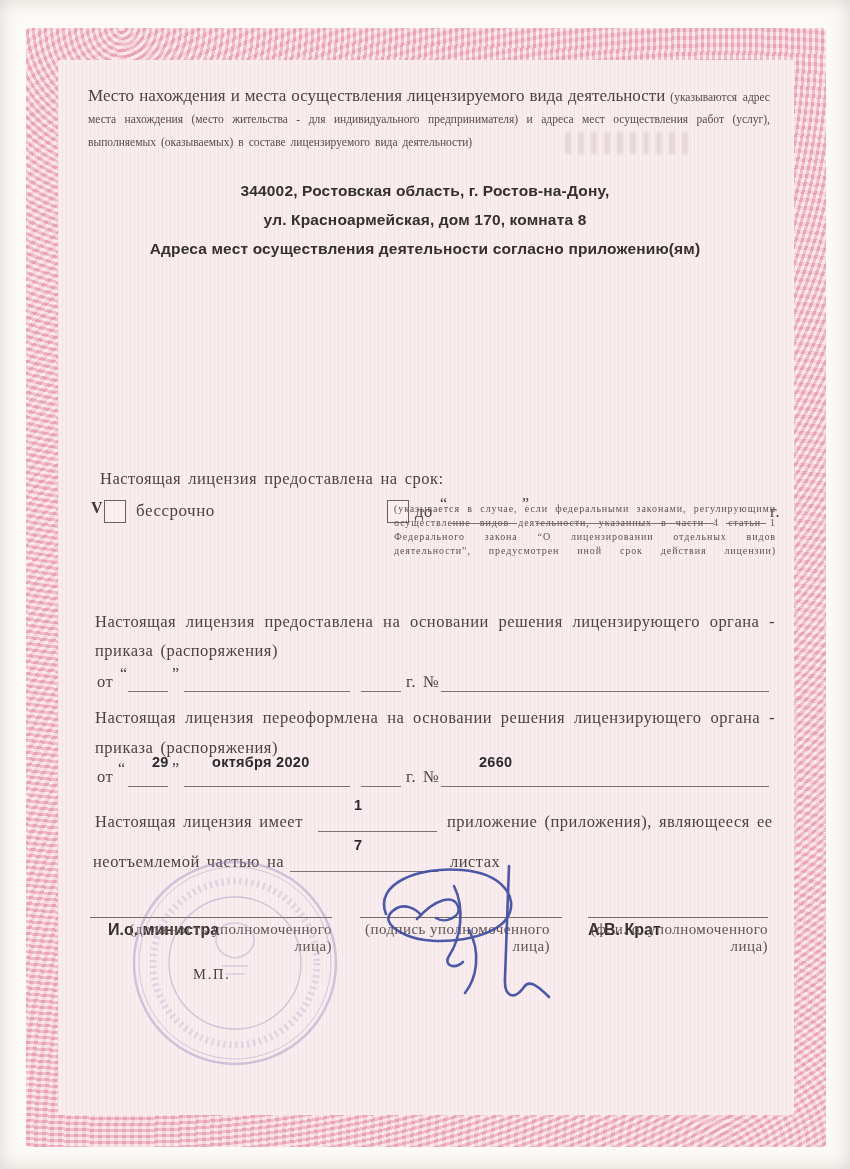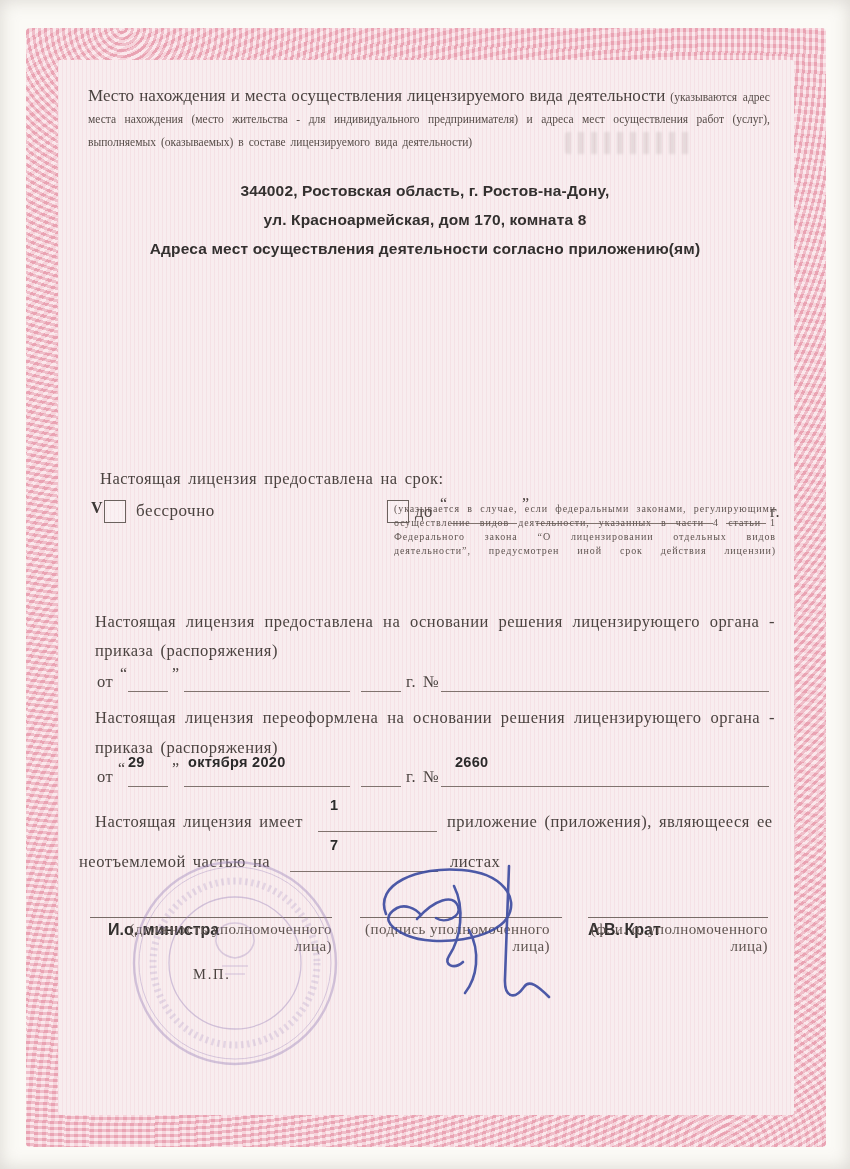--- a/index.html
+++ b/index.html
@@ -26,21 +26,21 @@
   .addr{width:734px;left:58px;text-align:center;font-size:15.5px;letter-spacing:.01em;}
   .headnote{left:88px;top:84px;width:682px;text-align:justify;line-height:1.38;color:#564c48;}
   .headnote .lead{font-size:17px;color:#4b4340;}
   .headnote .paren{font-size:11.5px;word-spacing:.18em;}
   .smallnote{left:394px;top:502px;width:382px;font-size:10px;line-height:1.4;
              color:#5f5450;text-align:justify;text-align-last:justify;
              letter-spacing:.09em;word-spacing:.25em;}
   .cbox{width:20px;height:21px;border:1.6px solid #6b625e;background:rgba(255,255,255,.25);}
   .uline{border-bottom:1.1px solid #80736e;height:20px;}
   .fillval{font-family:"Liberation Sans","DejaVu Sans",sans-serif;font-weight:bold;
-           font-size:14.5px;color:#2b2a2a;letter-spacing:.02em;}
+           font-size:14.5px;color:#2b2a2a;letter-spacing:.02em;margin-left:24px;}
   .quote{font-size:16px;color:#4b4340;}
   .caption{font-size:15px;color:#5f5450;text-align:right;letter-spacing:.03em;}
   .sigline{border-bottom:1.2px solid #776b66;height:1px;}
   .stamp-wrap{left:126px;top:854px;width:218px;height:218px;opacity:.42;filter:blur(.6px);}
   .autograph{left:356px;top:860px;width:232px;height:178px;}
   .mp{left:193px;top:966px;font-size:14.5px;color:#4b4340;letter-spacing:.12em;}
   .artifact{left:565px;top:132px;width:130px;height:22px;
             background:repeating-linear-gradient(90deg, rgba(120,110,105,.14) 0 6px, rgba(120,110,105,0) 6px 13px);
             filter:blur(1.2px);border-radius:3px;}
 </style>
@@ -113,21 +113,21 @@
   <span class="abs uline" style="left:441px;top:766px;width:328px;">
       <span class="fillval" style="position:absolute;left:14px;top:-12px;">2660</span>
     </span>
 
   <span class="abs serif" style="left:95px;top:812px;">Настоящая лицензия имеет</span>
   <span class="abs uline" style="left:318px;top:811px;width:119px;">
       <span class="fillval" style="position:absolute;left:12px;top:-14px;">1</span>
     </span>
   <span class="abs serif" style="left:447px;top:812px;">приложение (приложения), являющееся ее</span>
 
-  <span class="abs serif" style="left:79px;top:852px;text-align:right;">неотъемлемой частью на</span>
+  <span class="abs serif" style="left:93px;top:852px;text-align:right;">неотъемлемой частью на</span>
   <span class="abs uline" style="left:290px;top:851px;width:148px;">
       <span class="fillval" style="position:absolute;left:40px;top:-14px;">7</span>
     </span>
   <span class="abs serif" style="left:450px;top:852px;">листах</span>
 
   <div class="abs boldsans" style="left:108px;top:891px;font-size:16px;">И.о. министра</div>
   <div class="abs boldsans" style="left:588px;top:891px;width:180px;text-align:left;font-size:16px;">А.В. Крат</div>
 
   <div class="abs sigline" style="left:90px;top:916px;width:242px;"></div>
   <div class="abs sigline" style="left:360px;top:916px;width:202px;"></div>

